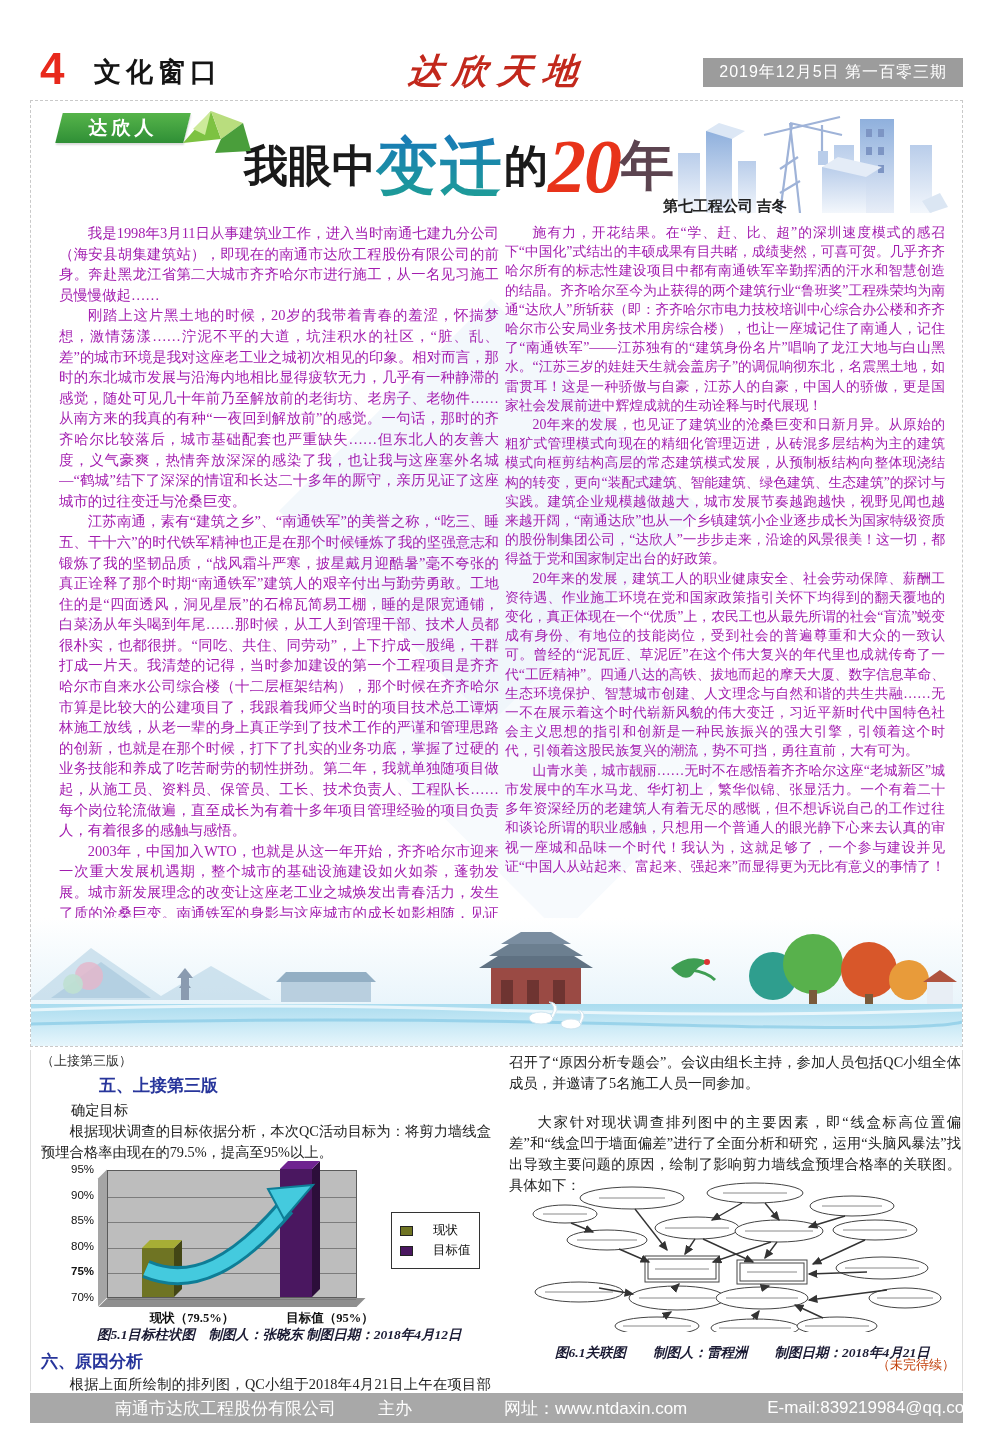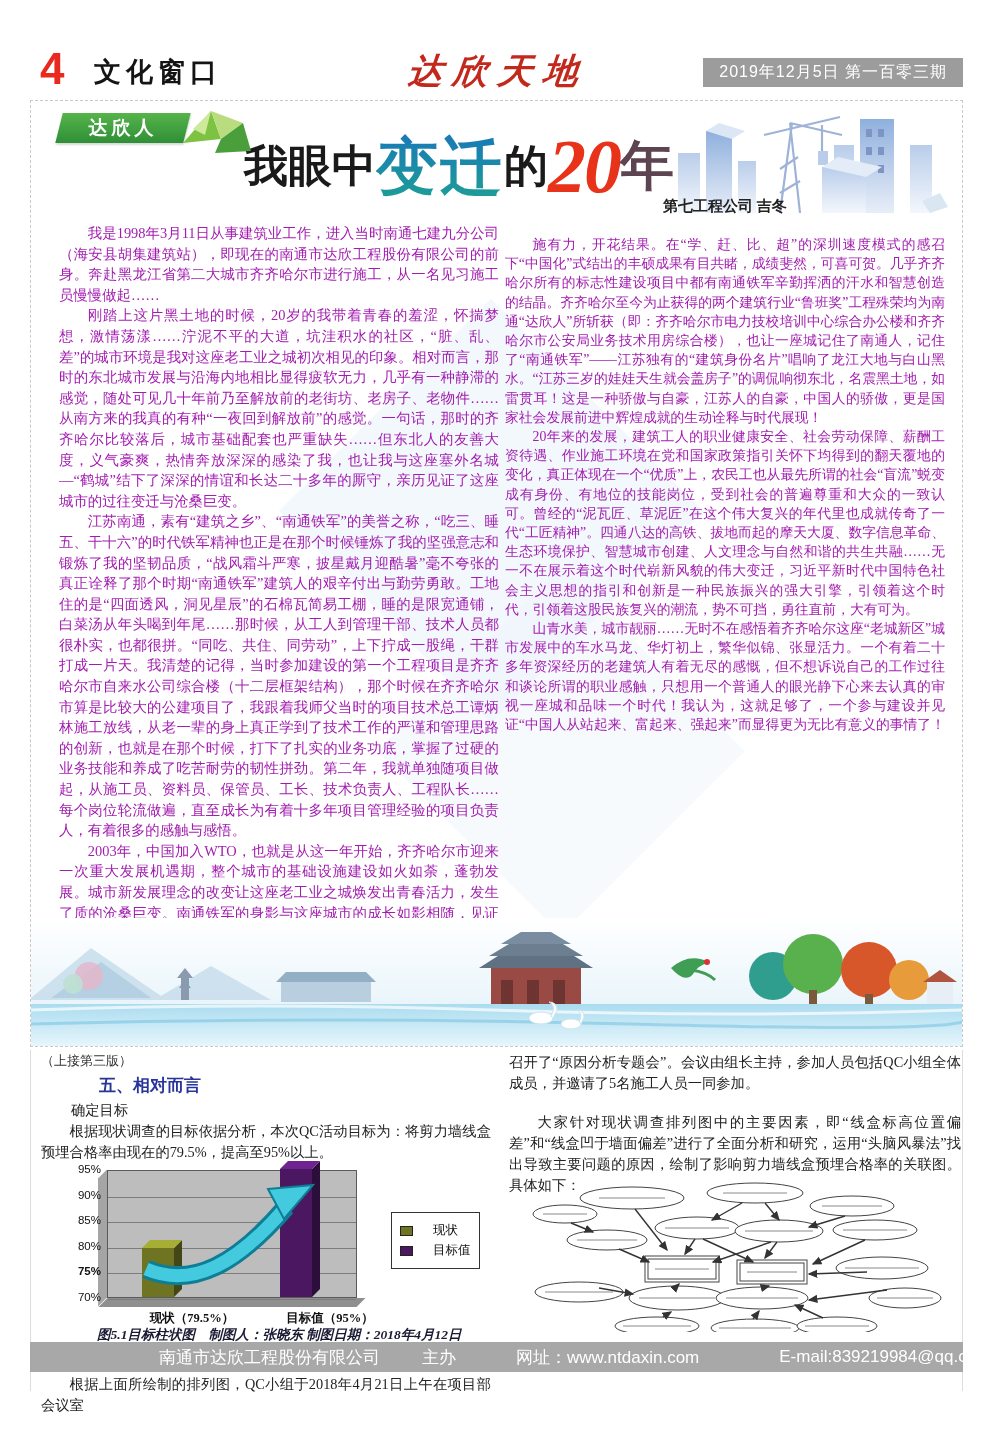--- a/index.html
+++ b/index.html
@@ -28,21 +28,21 @@
   .t-teal  { font-size:62px; font-weight:900; background:linear-gradient(180deg,#1879b8,#1e9e96); -webkit-background-clip:text; background-clip:text; color:transparent; vertical-align:middle; letter-spacing:2px; }
   .t-red   { font-size:76px; font-weight:900; font-style:italic; color:#e8331a; vertical-align:middle; letter-spacing:-2px;margin-top:12px; }
   .t-plum  { font-size:54px; font-weight:900; color:#5c4450; vertical-align:middle; }
   .byline { position:absolute; top:96px; left:632px; font-size:15px; font-weight:bold; color:#222; z-index:2; font-family:"Liberation Serif",serif; }
 
   .buildings { position:absolute; top:4px; right:10px; z-index:1; }
 
   .cols { position:absolute; top:122px; left:28px; width:886px; height:700px; display:flex; gap:6px; z-index:1; }
   .col { width:440px; overflow:hidden; text-align:justify; font-family:"Liberation Serif",serif; color:#a21caf; }
   .col-l { font-size:14.4px; line-height:20.6px; height:700px; }
-  .col-r { font-size:13.8px; line-height:19.2px; height:700px;margin-top:12px; }
+  .col-r { font-size:13.8px; line-height:19.2px; height:700px; }
   .col p { text-indent:2em; margin:0; }
 
   .scenic { position:absolute; left:0; bottom:0; z-index:2; }
 
   
   .qc { position:absolute; top:1050px; left:30px; width:933px; height:341px; border-left:1px solid #ddd; border-right:1px solid #ddd; font-family:"Liberation Serif",serif; }
   .qc-left  { position:absolute; left:10px; top:0; width:455px; height:100%; }
   .qc-right { position:absolute; left:478px; top:0; width:452px; height:100%; }
   .cont-note { position:absolute; top:2px; left:0; font-size:13px; color:#333; }
   .sec-title { position:absolute; font-size:17px; font-weight:bold; color:#27359b; font-family:"Liberation Sans",sans-serif; }
@@ -50,33 +50,33 @@
   .indent { text-indent:2em; }
   .fig-caption { position:absolute; font-size:13.5px; font-weight:bold; color:#1a1a33; font-style:italic; }
   .tbc { position:absolute; font-size:13px; color:#c2410c; }
 
   
   .chart-wrap { position:absolute; top:114px; left:18px; width:430px; height:158px; font-family:"Liberation Sans",sans-serif; }
   .plot { position:absolute; left:48px; top:6px; width:250px; height:128px; background:#bdbdbd; border:1px solid #5a5a5a; }
   .plot-floor { position:absolute; left:44px; top:134px; width:258px; height:9px; background:#8f8f8f; transform:skewX(-45deg); }
   .plot-wall { position:absolute; left:39px; top:10px; width:9px; height:128px; background:#a5a5a5; transform:skewY(-45deg); }
   .gridline { position:absolute; left:0; width:100%; height:1px; background:#7c7c7c; }
-  .ytick { position:absolute; right:388px; width:38px; text-align:right; font-size:11.5px; color:#111; }
+  .ytick { position:absolute; right:380px; width:38px; text-align:left; font-size:11.5px; color:#111; }
   .bar { position:absolute; bottom:0; width:32px; z-index:2; }
   .bar .side { position:absolute; width:8px; left:32px; bottom:4px; transform:skewY(-45deg); }
   .bar .cap { position:absolute; left:4px; top:-8px; width:32px; height:8px; transform:skewX(-45deg); }
   .cat-label { position:absolute; top:146px; width:130px; text-align:center; font-size:12.5px; font-weight:bold; color:#111; font-family:"Liberation Serif",serif; }
   .legend { position:absolute; left:332px; top:48px; border:1px solid #333; background:#fff; padding:6px 8px; }
   .legend-row { display:flex; align-items:center; gap:20px; margin:3px 0; }
   .legend-swatch { width:13px; height:10px; border:1px solid #222; }
   .legend-label { font-size:12.5px; color:#111; font-family:"Liberation Serif",serif; }
   .swoosh { position:absolute; left:0; top:0; z-index:3; pointer-events:none; }
 
   
-  .footer { position:absolute; top:1342px; left:30px; width:933px; height:30px; background:#a8a8a8; color:#fff; display:flex; align-items:center; font-size:17px; font-family:"Liberation Sans",sans-serif;padding-left:44px; }
+  .footer { position:absolute; top:1393px; left:30px; width:933px; height:30px; background:#a8a8a8; color:#fff; display:flex; align-items:center; font-size:17px; font-family:"Liberation Sans",sans-serif; }
   .footer span { white-space:nowrap; }
 </style>
 </head>
 <body>
 
 <div class="page">
 
   <div class="header">
     <div class="page-num">4</div>
     <div class="section-name">文化窗口</div>
@@ -146,20 +146,21 @@
 
     <div class="cols">
       <div class="col col-l">
         <p>我是1998年3月11日从事建筑业工作，进入当时南通七建九分公司（海安县胡集建筑站），即现在的南通市达欣工程股份有限公司的前身。奔赴黑龙江省第二大城市齐齐哈尔市进行施工，从一名见习施工员慢慢做起……</p>
         <p>刚踏上这片黑土地的时候，20岁的我带着青春的羞涩，怀揣梦想，激情荡漾……泞泥不平的大道，坑洼积水的社区，“脏、乱、差”的城市环境是我对这座老工业之城初次相见的印象。相对而言，那时的东北城市发展与沿海内地相比显得疲软无力，几乎有一种静滞的感觉，随处可见几十年前乃至解放前的老街坊、老房子、老物件……从南方来的我真的有种“一夜回到解放前”的感觉。一句话，那时的齐齐哈尔比较落后，城市基础配套也严重缺失……但东北人的友善大度，义气豪爽，热情奔放深深的感染了我，也让我与这座塞外名城—“鹤城”结下了深深的情谊和长达二十多年的厮守，亲历见证了这座城市的过往变迁与沧桑巨变。</p>
         <p>江苏南通，素有“建筑之乡”、“南通铁军”的美誉之称，“吃三、睡五、干十六”的时代铁军精神也正是在那个时候锤炼了我的坚强意志和锻炼了我的坚韧品质，“战风霜斗严寒，披星戴月迎酷暑”毫不夸张的真正诠释了那个时期“南通铁军”建筑人的艰辛付出与勤劳勇敢。工地住的是“四面透风，洞见星辰”的石棉瓦简易工棚，睡的是限宽通铺，白菜汤从年头喝到年尾……那时候，从工人到管理干部、技术人员都很朴实，也都很拼。“同吃、共住、同劳动”，上下拧成一股绳，干群打成一片天。我清楚的记得，当时参加建设的第一个工程项目是齐齐哈尔市自来水公司综合楼（十二层框架结构），那个时候在齐齐哈尔市算是比较大的公建项目了，我跟着我师父当时的项目技术总工谭炳林施工放线，从老一辈的身上真正学到了技术工作的严谨和管理思路的创新，也就是在那个时候，打下了扎实的业务功底，掌握了过硬的业务技能和养成了吃苦耐劳的韧性拼劲。第二年，我就单独随项目做起，从施工员、资料员、保管员、工长、技术负责人、工程队长……每个岗位轮流做遍，直至成长为有着十多年项目管理经验的项目负责人，有着很多的感触与感悟。</p>
         <p>2003年，中国加入WTO，也就是从这一年开始，齐齐哈尔市迎来一次重大发展机遇期，整个城市的基础设施建设如火如荼，蓬勃发展。城市新发展理念的改变让这座老工业之城焕发出青春活力，发生了质的沧桑巨变。南通铁军的身影与这座城市的成长如影相随，见证着这座城市一座座新地标的拔起与耸立。我先后参加了齐齐哈尔市国电小区、齐齐哈尔市王仔花苑小区、齐齐哈尔市国宾馆体育健身中心、齐齐哈尔市师范专科学校教学主楼、齐齐哈尔医学院教学主楼（该项目荣获2008年度国家优质工程奖）、齐齐哈尔市南苑新城区等项目的建设，见证了齐齐哈尔20年来城市建设的变靓变美。这一切，都归功于中国共产党人“坚定不移”的贯彻执行改革开放，与时俱进的践行，加大改革步伐和实施力度，落地生根，措</p>
       </div>
       <div class="col col-r">
         <p>施有力，开花结果。在“学、赶、比、超”的深圳速度模式的感召下“中国化”式结出的丰硕成果有目共睹，成绩斐然，可喜可贺。几乎齐齐哈尔所有的标志性建设项目中都有南通铁军辛勤挥洒的汗水和智慧创造的结晶。齐齐哈尔至今为止获得的两个建筑行业“鲁班奖”工程殊荣均为南通“达欣人”所斩获（即：齐齐哈尔市电力技校培训中心综合办公楼和齐齐哈尔市公安局业务技术用房综合楼），也让一座城记住了南通人，记住了“南通铁军”——江苏独有的“建筑身份名片”唱响了龙江大地与白山黑水。“江苏三岁的娃娃天生就会盖房子”的调侃响彻东北，名震黑土地，如雷贯耳！这是一种骄傲与自豪，江苏人的自豪，中国人的骄傲，更是国家社会发展前进中辉煌成就的生动诠释与时代展现！</p>
+        <p>20年来的发展，也见证了建筑业的沧桑巨变和日新月异。从原始的粗犷式管理模式向现在的精细化管理迈进，从砖混多层结构为主的建筑模式向框剪结构高层的常态建筑模式发展，从预制板结构向整体现浇结构的转变，更向“装配式建筑、智能建筑、绿色建筑、生态建筑”的探讨与实践。建筑企业规模越做越大，城市发展节奏越跑越快，视野见闻也越来越开阔，“南通达欣”也从一个乡镇建筑小企业逐步成长为国家特级资质的股份制集团公司，“达欣人”一步步走来，沿途的风景很美！这一切，都得益于党和国家制定出台的好政策。</p>
         <p>20年来的发展，建筑工人的职业健康安全、社会劳动保障、薪酬工资待遇、作业施工环境在党和国家政策指引关怀下均得到的翻天覆地的变化，真正体现在一个“优质”上，农民工也从最先所谓的社会“盲流”蜕变成有身份、有地位的技能岗位，受到社会的普遍尊重和大众的一致认可。曾经的“泥瓦匠、草泥匠”在这个伟大复兴的年代里也成就传奇了一代“工匠精神”。四通八达的高铁、拔地而起的摩天大厦、数字信息革命、生态环境保护、智慧城市创建、人文理念与自然和谐的共生共融……无一不在展示着这个时代崭新风貌的伟大变迁，习近平新时代中国特色社会主义思想的指引和创新是一种民族振兴的强大引擎，引领着这个时代，引领着这股民族复兴的潮流，势不可挡，勇往直前，大有可为。</p>
         <p>山青水美，城市靓丽……无时不在感悟着齐齐哈尔这座“老城新区”城市发展中的车水马龙、华灯初上，繁华似锦、张显活力。一个有着二十多年资深经历的老建筑人有着无尽的感慨，但不想诉说自己的工作过往和谈论所谓的职业感触，只想用一个普通人的眼光静下心来去认真的审视一座城和品味一个时代！我认为，这就足够了，一个参与建设并见证“中国人从站起来、富起来、强起来”而显得更为无比有意义的事情了！</p>
       </div>
     </div>
 
     <svg class="scenic" width="931" height="128" viewBox="0 0 931 128">
       <defs>
         <linearGradient id="sky" x1="0" y1="0" x2="0" y2="1">
           <stop offset="0" stop-color="#ffffff"></stop>
             <stop offset="1" stop-color="#dff0f9"></stop>
@@ -207,21 +208,21 @@
           <path d="M520,98 q6,-10 -2,-14 q8,0 8,8 l-4,8z"></path>
         <ellipse cx="540" cy="106" rx="10" ry="5"></ellipse>
           <path d="M548,104 q5,-9 -2,-12 q7,0 7,7 l-3,7z"></path>
       </g>
     </svg>
   </div>
 
   <div class="qc">
     <div class="qc-left">
       <div class="cont-note">（上接第三版）</div>
-      <div class="sec-title" style="top:24px; left:58px;">五、相对而言</div>
+      <div class="sec-title" style="top:24px; left:58px;">五、上接第三版</div>
       <div class="qc-text" style="position:absolute; top:50px; left:30px;">确定目标</div>
       <div class="qc-text indent" style="position:absolute; top:71px; left:0; width:450px;">根据现状调查的目标依据分析，本次QC活动目标为：将剪力墙线盒预埋合格率由现在的79.5%，提高至95%以上。</div>
 
       <div class="chart-wrap">
         <div class="plot-wall"></div>
         <div class="plot-floor"></div>
         <div class="plot" id="chart-plot">
           <svg class="swoosh" width="250" height="128" viewBox="0 0 250 128">
             <path d="M38,98 C85,118 130,92 178,36" stroke="#0e7d96" stroke-width="19" fill="none"></path>
             <path d="M38,98 C85,118 130,92 178,36" stroke="#44cade" stroke-width="13" fill="none"></path>
@@ -346,16 +347,16 @@
       </svg>
 
       <div class="fig-caption" style="top:294px; left:46px;">图6.1关联图　　制图人：雷程洲　　制图日期：2018年4月21日</div>
       <div class="tbc" style="top:306px; right:6px;">（未完待续）</div>
     </div>
   </div>
 
   <div class="footer">
     <span style="margin-left:85px;">南通市达欣工程股份有限公司</span>
     <span style="margin-left:42px;">主办</span>
-    <span style="margin-left:60px;">网址：www.ntdaxin.com</span>
+    <span style="margin-left:92px;">网址：www.ntdaxin.com</span>
     <span style="margin-left:80px;">E-mail:839219984@qq.com</span>
   </div>
 </div>
 
 </body></html>

